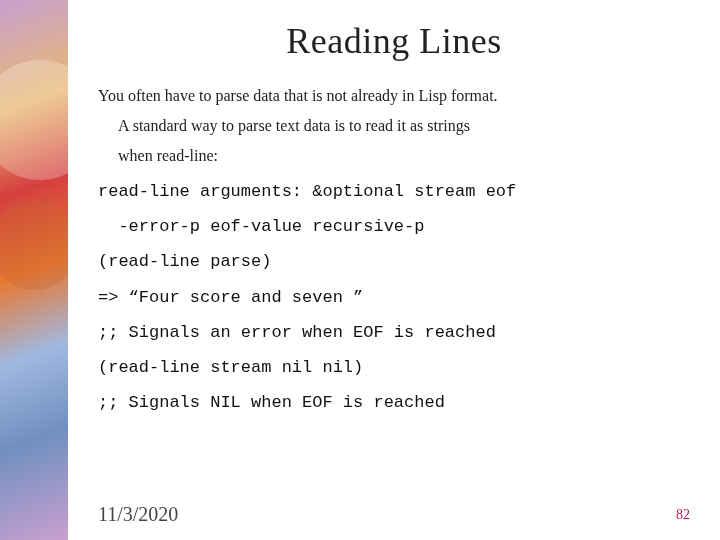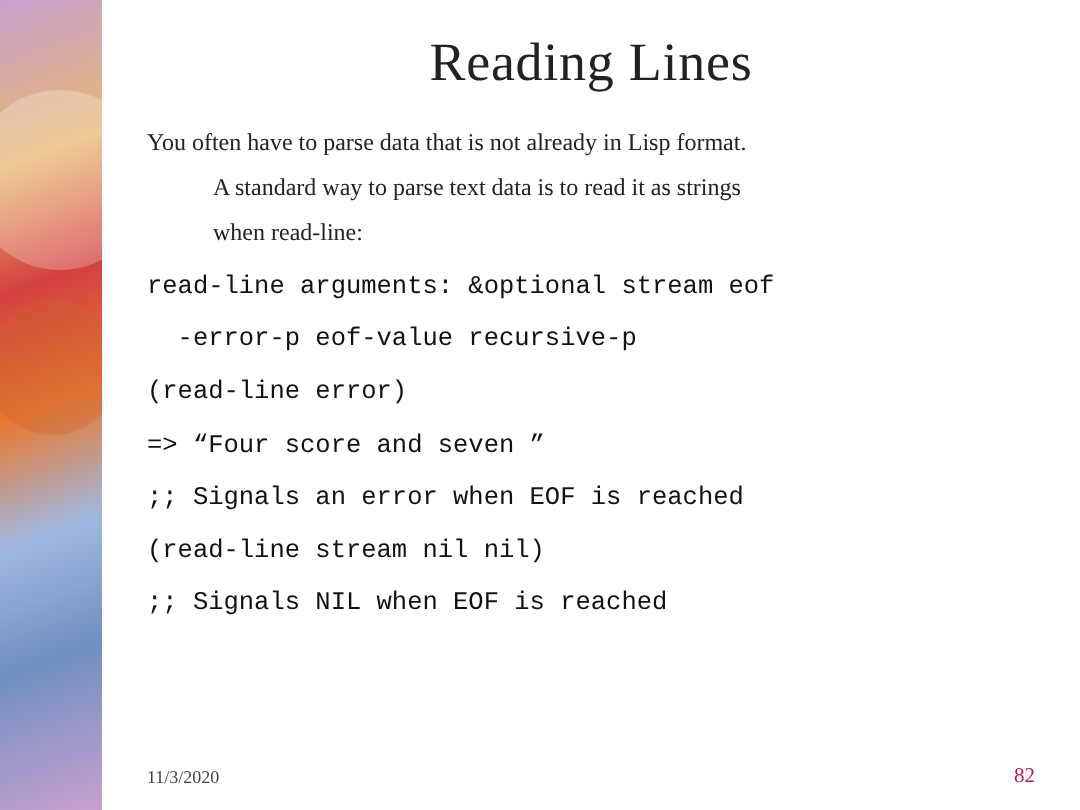--- a/index.html
+++ b/index.html
@@ -82,21 +82,21 @@
 
     .body-text {
       font-family: Liberation Serif, serif;
       font-size: 16px;
       color: #222;
       line-height: 1.5;
       margin-bottom: 6px;
     }
 
     .indent {
-      margin-left: 44px;
+      margin-left: 20px;
     }
 
     .code-block {
       font-family: 'Courier New', Courier, monospace;
       font-size: 17px;
       color: #111;
       line-height: 1.6;
       margin: 4px 0;
       white-space: pre;
     }
@@ -107,21 +107,21 @@
       left: 68px;
       right: 0;
       padding: 0 30px;
       display: flex;
       justify-content: space-between;
       align-items: center;
     }
 
     .footer-date {
       font-family: Georgia, 'Times New Roman', serif;
-      font-size: 12px;
+      font-size: 20px;
       color: #444;
     }
 
     .footer-page {
       font-family: Georgia, 'Times New Roman', serif;
       font-size: 14px;
       color: #be185d;
     }
   </style>
 </head>
@@ -132,21 +132,21 @@
 <div class="main-content">
 
   <h1 class="title">Reading Lines</h1>
 
   <p class="body-text">You often have to parse data that is not already in Lisp format.</p>
   <p class="body-text indent">A standard way to parse text data is to read it as strings</p>
   <p class="body-text indent">when read-line:</p>
 
   <div class="code-block">read-line arguments: &amp;optional stream eof</div>
   <div class="code-block">  -error-p eof-value recursive-p</div>
-  <div class="code-block">(read-line error)</div>
+  <div class="code-block">(read-line parse)</div>
   <div class="code-block">=&gt; “Four score and seven ”</div>
   <div class="code-block">;; Signals an error when EOF is reached</div>
   <div class="code-block">(read-line stream nil nil)</div>
   <div class="code-block">;; Signals NIL when EOF is reached</div>
 
 </div>
 
 <div class="footer">
   <span class="footer-date">11/3/2020</span>
   <span class="footer-page">82</span>

